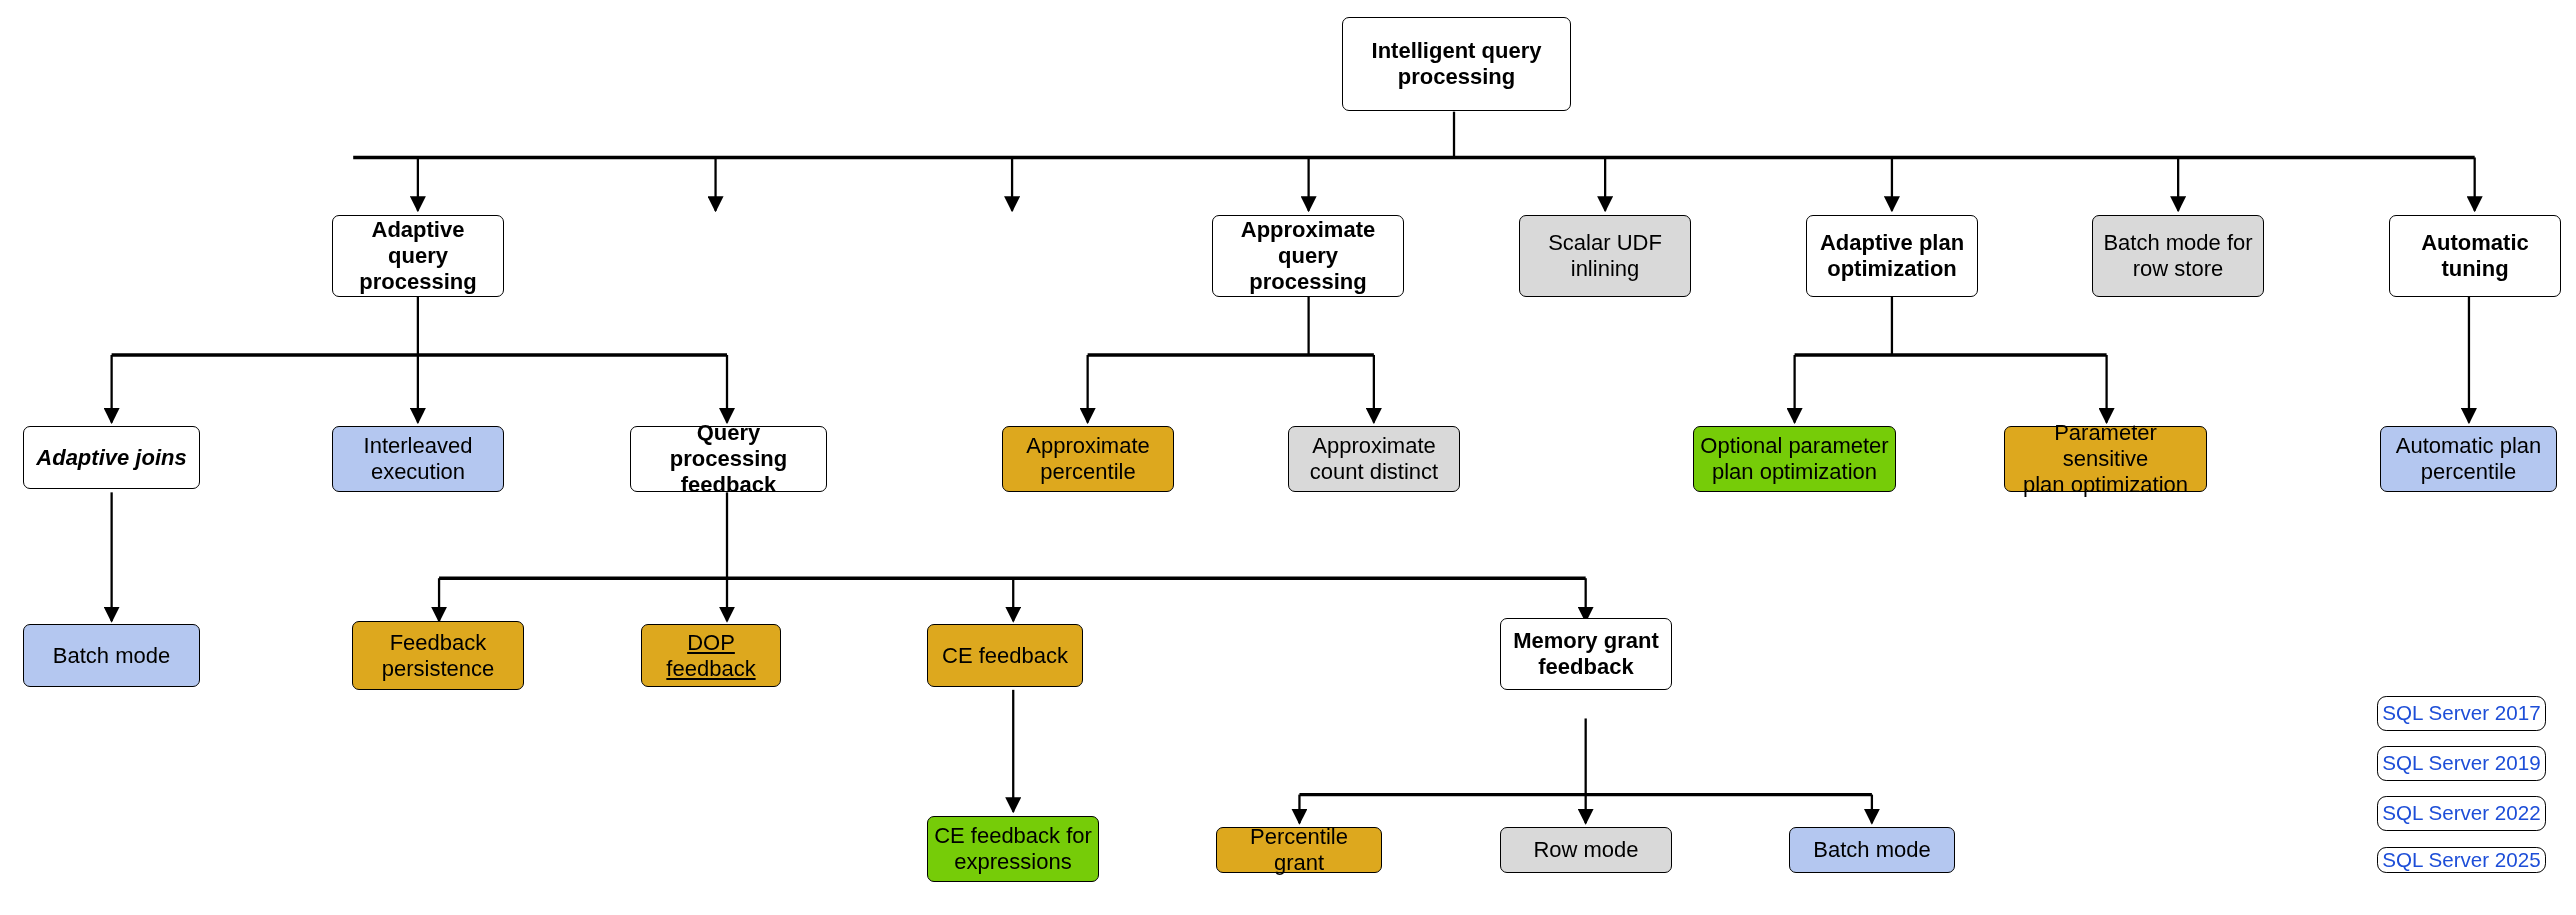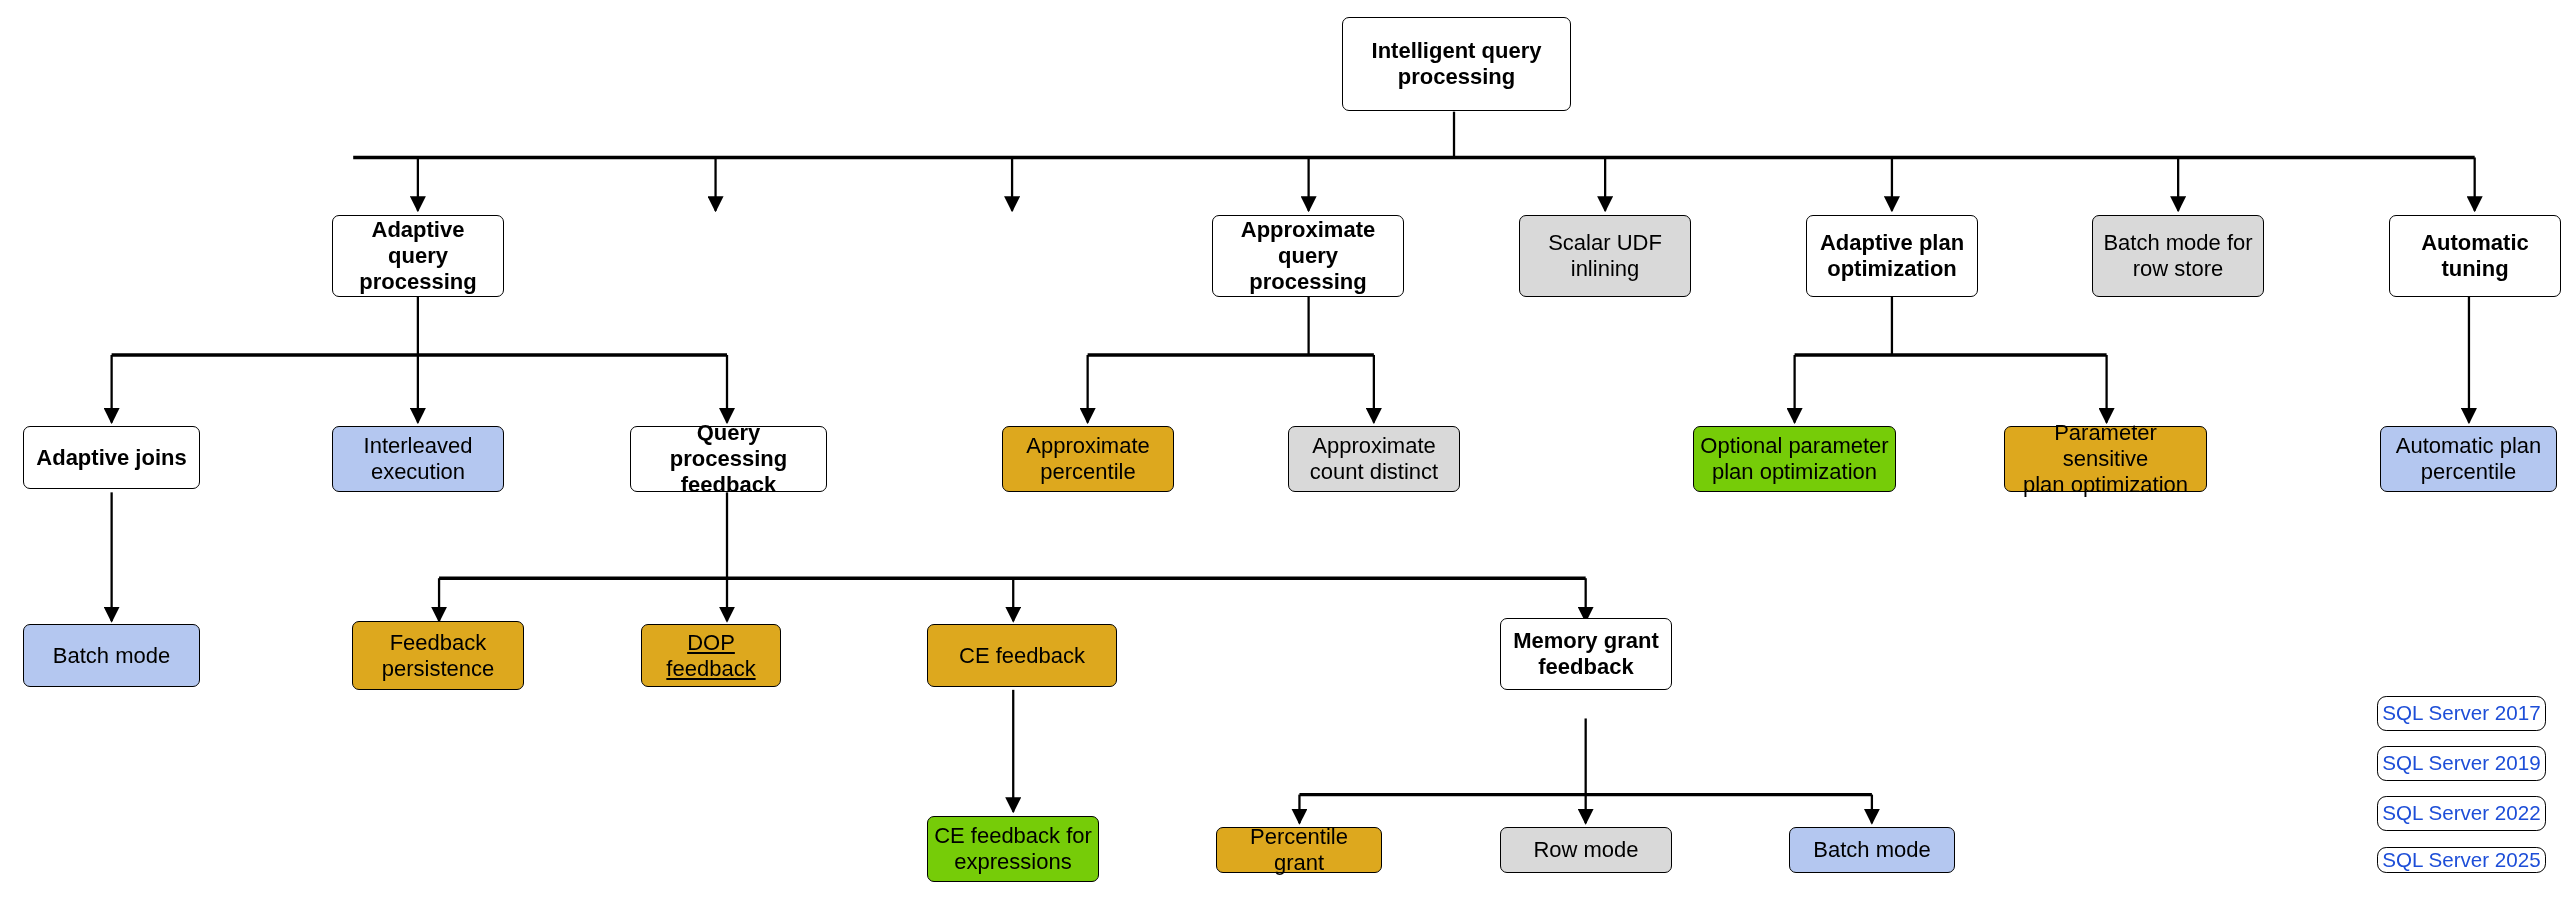--- a/index.html
+++ b/index.html
@@ -127,21 +127,21 @@
 
   <div class="node c-white bold" style="left:1806px;top:215px;width:172px;height:82px;">Adaptive plan
 optimization</div>
 
   <div class="node c-gray" style="left:2092px;top:215px;width:172px;height:82px;">Batch mode for
 row store</div>
 
   <div class="node c-white bold" style="left:2389px;top:215px;width:172px;height:82px;">Automatic
 tuning</div>
 
-  <div class="node c-white bold" style="left:23px;top:426px;width:177px;height:63px;">Adaptive joins</div>
+  <div class="node c-white bold" style="left:23px;top:426px;width:177px;height:63px;font-style:italic;">Adaptive joins</div>
 
   <div class="node c-blue" style="left:332px;top:426px;width:172px;height:66px;">Interleaved
 execution</div>
 
   <div class="node c-white bold" style="left:630px;top:426px;width:197px;height:66px;">Query processing
 feedback</div>
 
   <div class="node c-orange" style="left:1002px;top:426px;width:172px;height:66px;">Approximate
 percentile</div>
 
@@ -157,21 +157,21 @@
   <div class="node c-blue" style="left:2380px;top:426px;width:177px;height:66px;">Automatic plan
 percentile</div>
 
   <div class="node c-blue" style="left:23px;top:624px;width:177px;height:63px;">Batch mode</div>
 
   <div class="node c-orange" style="left:352px;top:621px;width:172px;height:69px;">Feedback
 persistence</div>
 
   <div class="node c-orange" style="left:641px;top:624px;width:140px;height:63px;text-decoration:underline;">DOP feedback</div>
 
-  <div class="node c-orange" style="left:927px;top:624px;width:190px;height:63px;">CE feedback</div>
+  <div class="node c-orange" style="left:927px;top:624px;width:156px;height:63px;">CE feedback</div>
 
   <div class="node c-white bold" style="left:1500px;top:618px;width:172px;height:72px;">Memory grant
 feedback</div>
 
   <div class="node c-green" style="left:927px;top:816px;width:172px;height:66px;">CE feedback for
 expressions</div>
 
   <div class="node c-orange" style="left:1216px;top:827px;width:166px;height:46px;">Percentile grant</div>
 
   <div class="node c-gray" style="left:1500px;top:827px;width:172px;height:46px;">Row mode</div>

